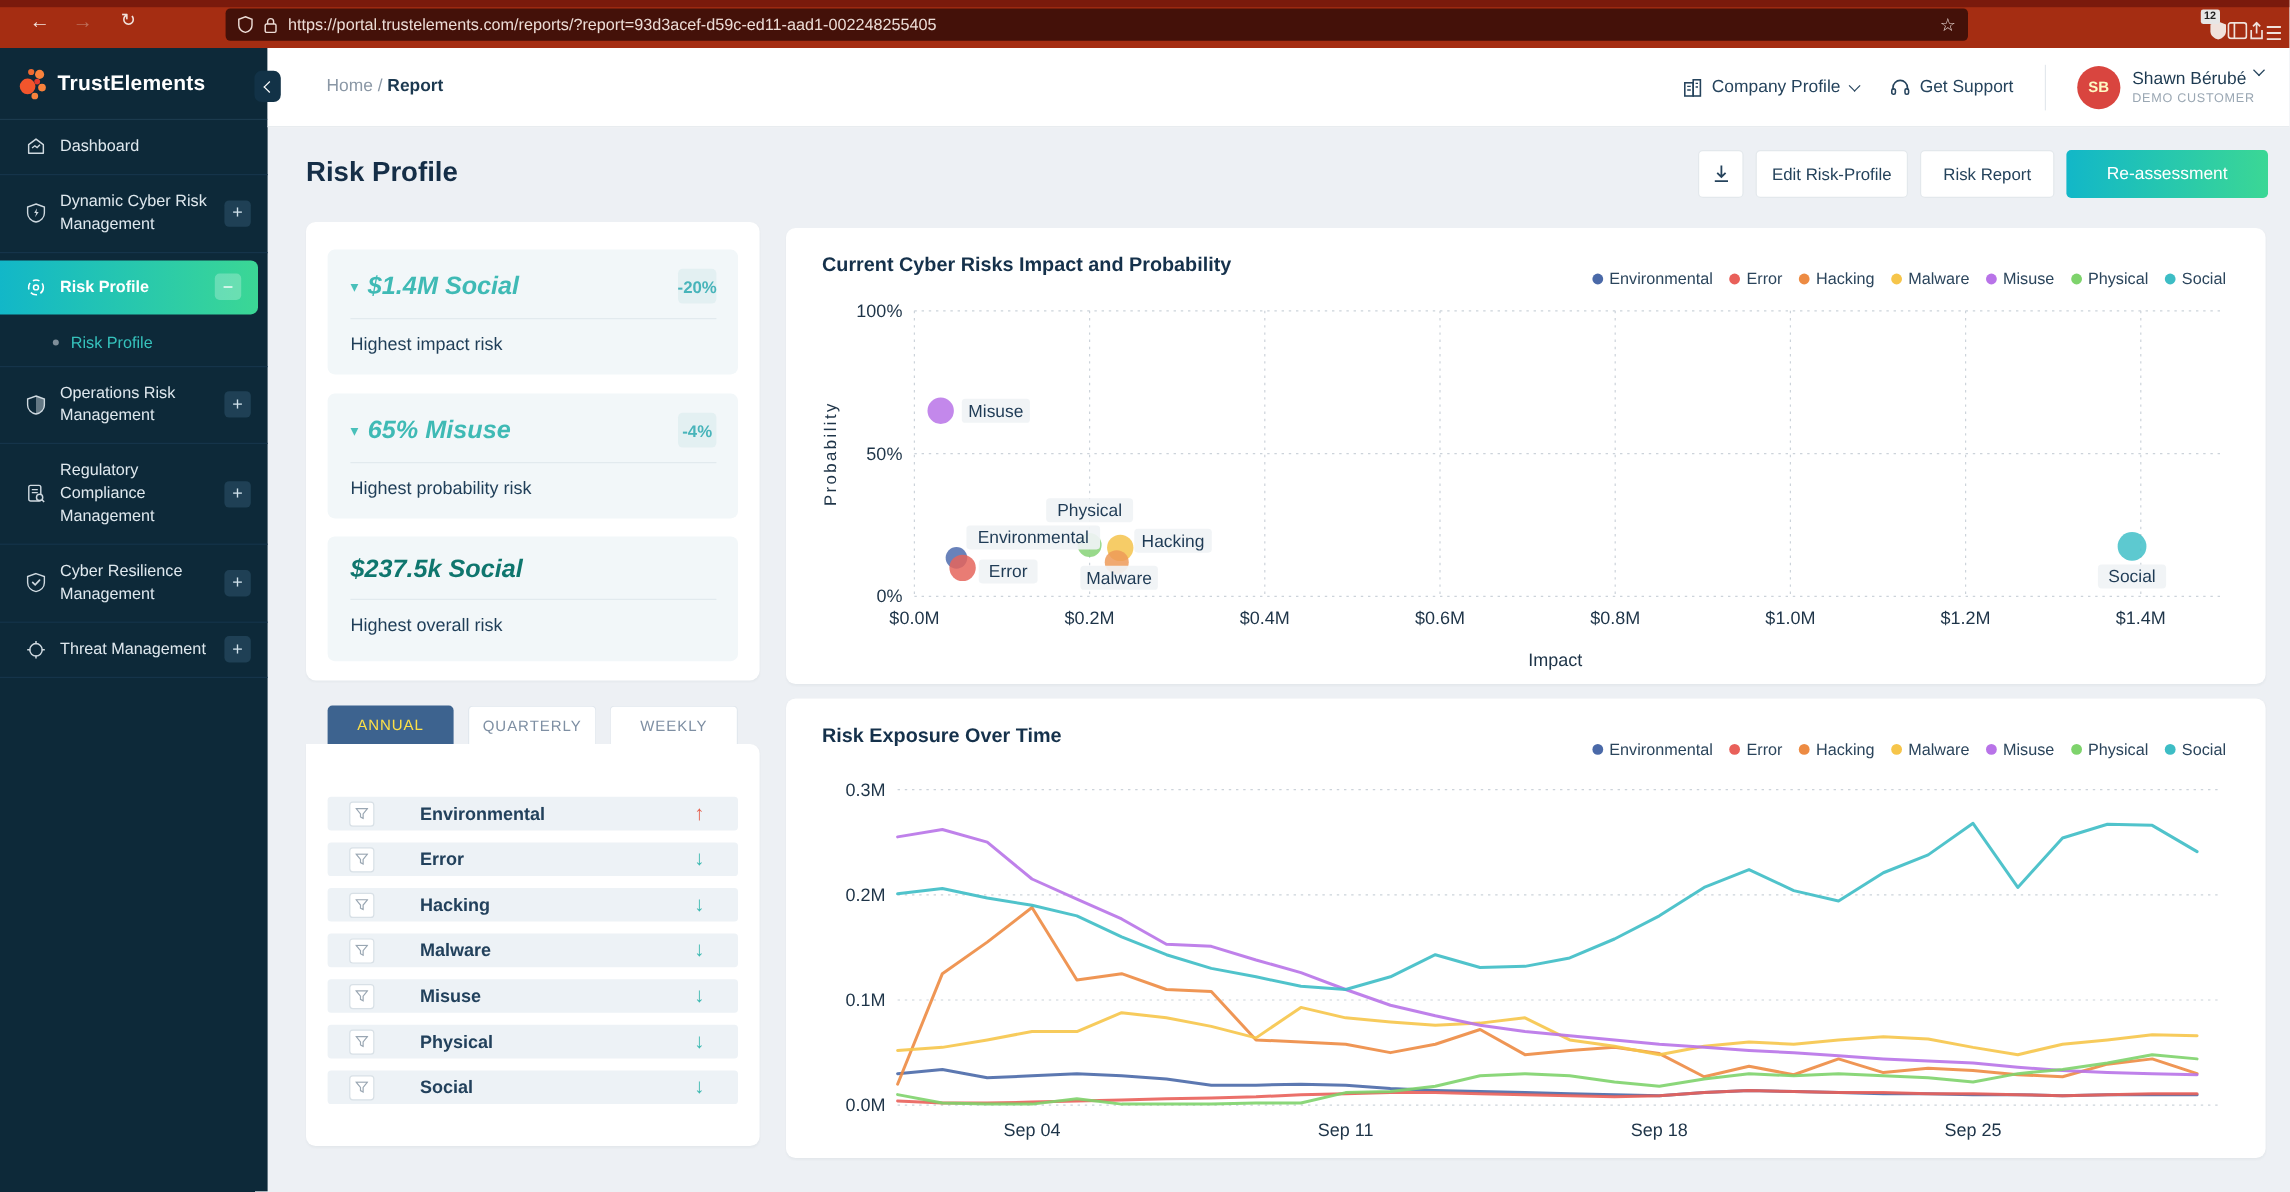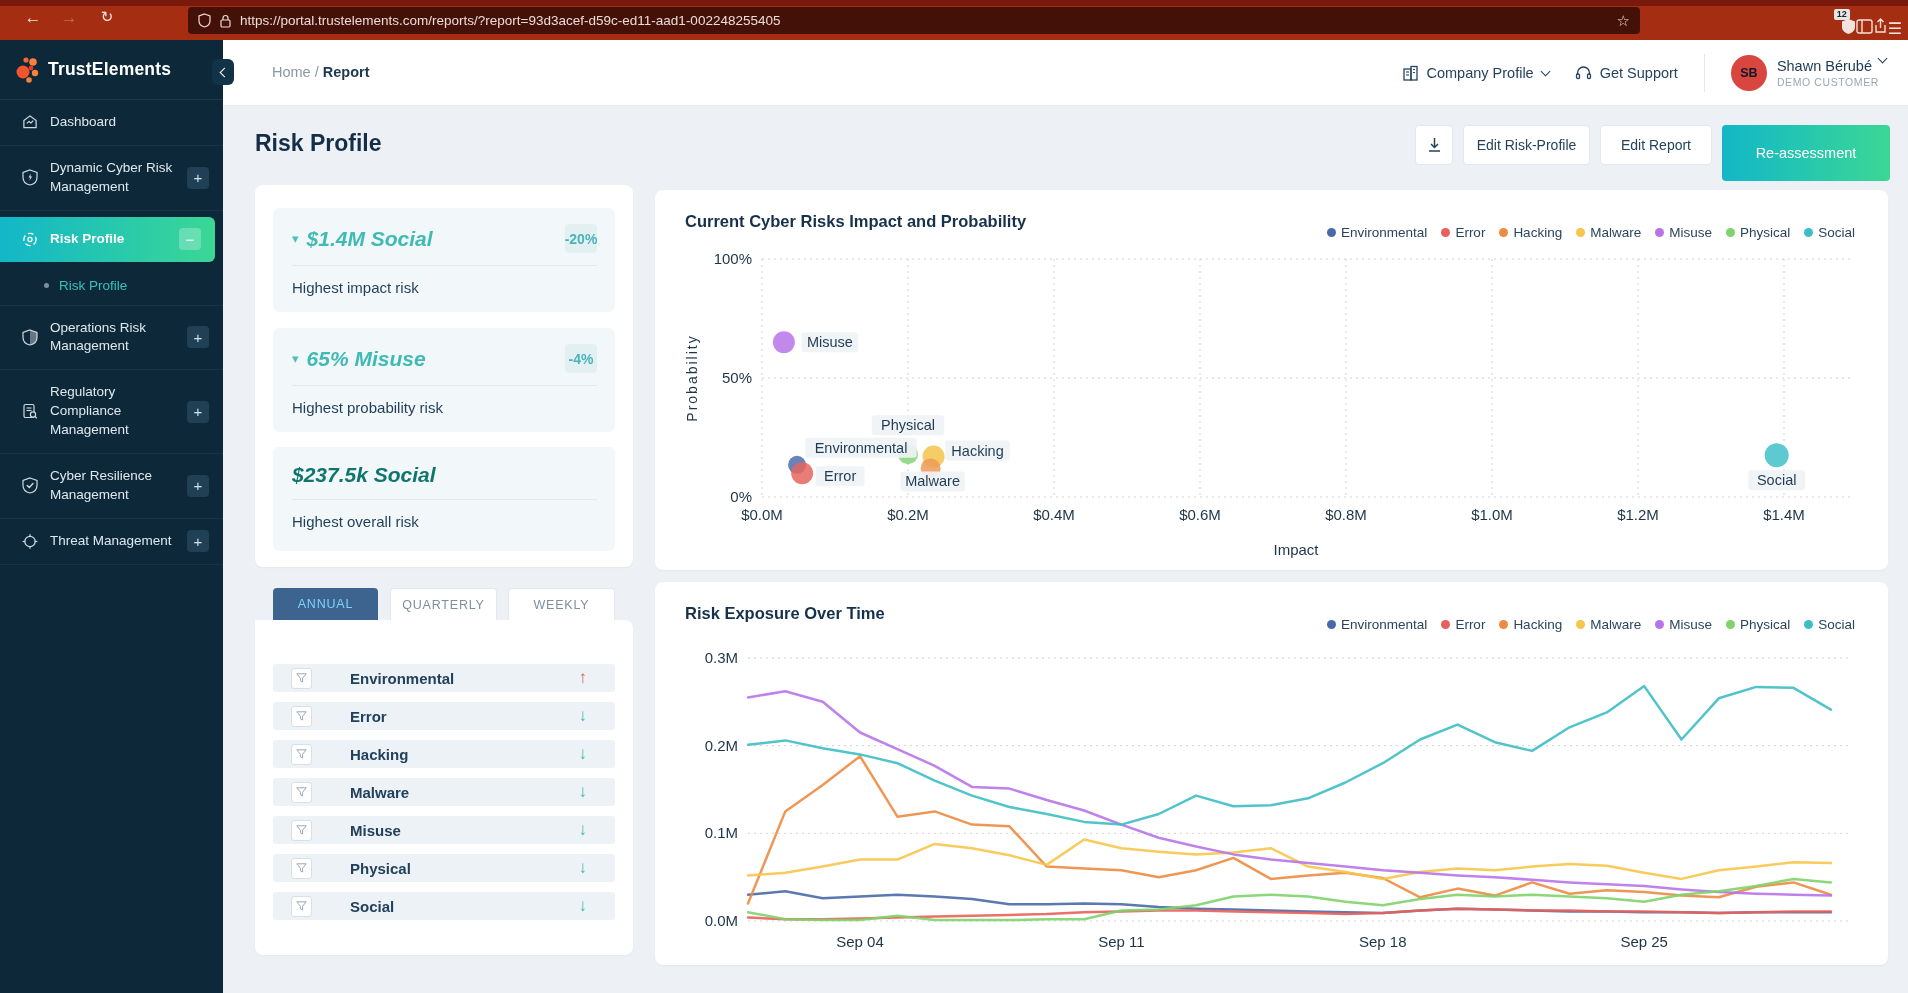--- a/index.html
+++ b/index.html
@@ -37,47 +37,47 @@
   .nav-sub .dot { width:5px; height:5px; border-radius:50%; background:#7f8e99; margin-right:10px; }
   .nav-sub .lbl { font-size:13.5px; color:#36c2bc; }
 
   
   .topbar { position:absolute; left:223px; top:40px; width:1685px; height:66px; background:#fff; border-bottom:1px solid #e8ecef; }
   .breadcrumb { position:absolute; left:49px; top:24px; font-size:14.5px; color:#8a97a5; }
   .breadcrumb b { color:#1c3950;margin-top:44px; }
   .tb-right { position:absolute; right:22px; top:0; height:66px; display:flex; align-items:center; gap:26px; }
   .tb-link { display:flex; align-items:center; gap:8px; font-size:14.5px; color:#25435c; cursor:pointer; }
   .tb-sep { width:1px; height:38px; background:#e3e8ed; }
-  .avatar { width:36px; height:36px; border-radius:50%; background:var(--avatar,#d9453f); color:#0f172a; font-size:12.5px; font-weight:bold; display:flex; align-items:center; justify-content:center; }
+  .avatar { width:36px; height:36px; border-radius:50%; background:var(--avatar,#d9453f); color:#fef9c3; font-size:12.5px; font-weight:bold; display:flex; align-items:center; justify-content:center; }
   .user-block { display:flex; align-items:center; gap:10px; cursor:pointer; }
   .user-name { font-size:14.5px; color:#1c3950; display:flex; align-items:flex-start; gap:7px; }
   .user-role { font-size:10.5px; color:#9aa7b3; letter-spacing:.6px; margin-top:2px; }
 
   
   .page-title { position:absolute; left:255px; top:130px; font-size:23px; font-weight:bold; color:#152e47; }
   .act-btn { position:absolute; top:125px; height:40px; background:#fff; border:1px solid #e3e8ec; border-radius:4px; font-size:14px; color:#25435c; display:flex; align-items:center; justify-content:center; cursor:pointer; }
   .btn-dl { left:1415px; width:38px; }
   .btn-edit { left:1463px; width:127px; }
   .btn-next { left:1600px; width:112px; }
-  .btn-re { left:1722px; width:168px; height:56px; top:125px; position:absolute; border:none; border-radius:4px; background:linear-gradient(90deg,var(--grad_a,#12b7c8),var(--grad_b,#3bd795)); color:#fff; font-size:14.5px; display:flex; align-items:center; justify-content:center; cursor:pointer; }
+  .btn-re { left:1722px; width:168px; height:40px; top:125px; position:absolute; border:none; border-radius:4px; background:linear-gradient(90deg,var(--grad_a,#12b7c8),var(--grad_b,#3bd795)); color:#fff; font-size:14.5px; display:flex; align-items:center; justify-content:center; cursor:pointer; }
 
   
   .stats-panel { position:absolute; left:255px; top:185px; width:378px; height:382px; background:#fff; border-radius:8px; box-shadow:0 1px 2px rgba(20,40,60,.04); }
   .stat-card { position:absolute; left:18px; width:342px; height:104px; background:#f2f7f9; border-radius:6px; padding:16px 18px 0 19px; }
   .stat-top { display:flex; align-items:center; }
   .tri { font-size:13px; color:#49c0ba; margin-right:8px; }
   .stat-val { font-size:21px; font-weight:bold; color:#3fbab5;font-style:italic; }
   .stat-val.dark { color:#0f766e; }
   .stat-badge { margin-left:auto; width:32px; height:29px; background:#e3f0f2; color:#48b4ba; font-size:14px; font-weight:bold; border-radius:4px; display:flex; align-items:center; justify-content:center; }
   .stat-div { height:1px; background:#e2eaee; margin-top:12px; }
   .stat-cap { font-size:15px; color:#1f3e58; margin-top:13px; }
 
   
   .tab { position:absolute; top:588px; height:32px; font-size:12.5px; letter-spacing:.8px; display:flex; align-items:center; justify-content:center; border-radius:4px 4px 0 0; cursor:pointer; }
-  .tab.active { background:var(--tab_active,#3d638f); color:#7dd3fc; }
+  .tab.active { background:var(--tab_active,#3d638f); color:#fde047; }
   .tab.idle { background:#fff; color:#7e8fa3; border:1px solid #e2e8ee; border-bottom:none; }
 
   
   .list-panel { position:absolute; left:255px; top:620px; width:378px; height:335px; background:#fff; border-radius:0 8px 8px 8px; box-shadow:0 1px 2px rgba(20,40,60,.04); }
   .risk-row { position:absolute; left:18px; width:342px; height:28px; background:#edf2f6; border-radius:3px; display:flex; align-items:center; cursor:pointer; }
   .funnel-box { width:21px; height:21px; background:#fff; border:1px solid #d8e0e6; border-radius:3px; margin-left:18px; display:flex; align-items:center; justify-content:center; }
   .risk-name { font-size:15px; font-weight:bold; color:#22415c; margin-left:38px; }
   .arrow { margin-left:auto; margin-right:28px; font-size:17px; font-weight:bold; }
   .arrow.up { color:#e4604e; }
   .arrow.down { color:#3bb8b0; }
@@ -266,21 +266,21 @@
 </div>
 
 <div class="page-title">Risk Profile</div>
 <div class="act-btn btn-dl">
   <svg width="15" height="16" viewBox="0 0 15 16">
       <path d="M7.5 1 V10 M4 7 L7.5 10.5 L11 7" fill="none" stroke="#25435c" stroke-width="1.5"></path>
       <line x1="2" y1="14" x2="13" y2="14" stroke="#25435c" stroke-width="1.5"></line>
     </svg>
 </div>
 <div class="act-btn btn-edit">Edit Risk-Profile</div>
-<div class="act-btn btn-next">Edit Report</div>
+<div class="act-btn btn-next">Risk Report</div>
 <div class="btn-re">Re-assessment</div>
 
 <div class="stats-panel">
   <div class="stat-card" style="top:23px;">
     <div class="stat-top">
       <span class="tri">▾</span>
       <span class="stat-val">$1.4M Social</span>
       <span class="stat-badge">-20%</span>
     </div>
     <div class="stat-div"></div>

